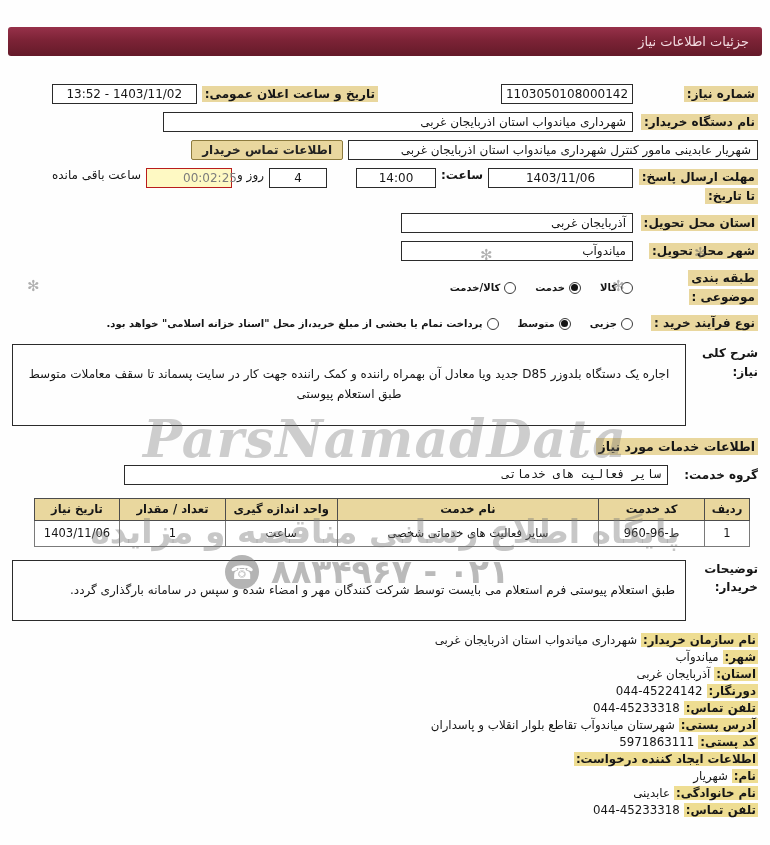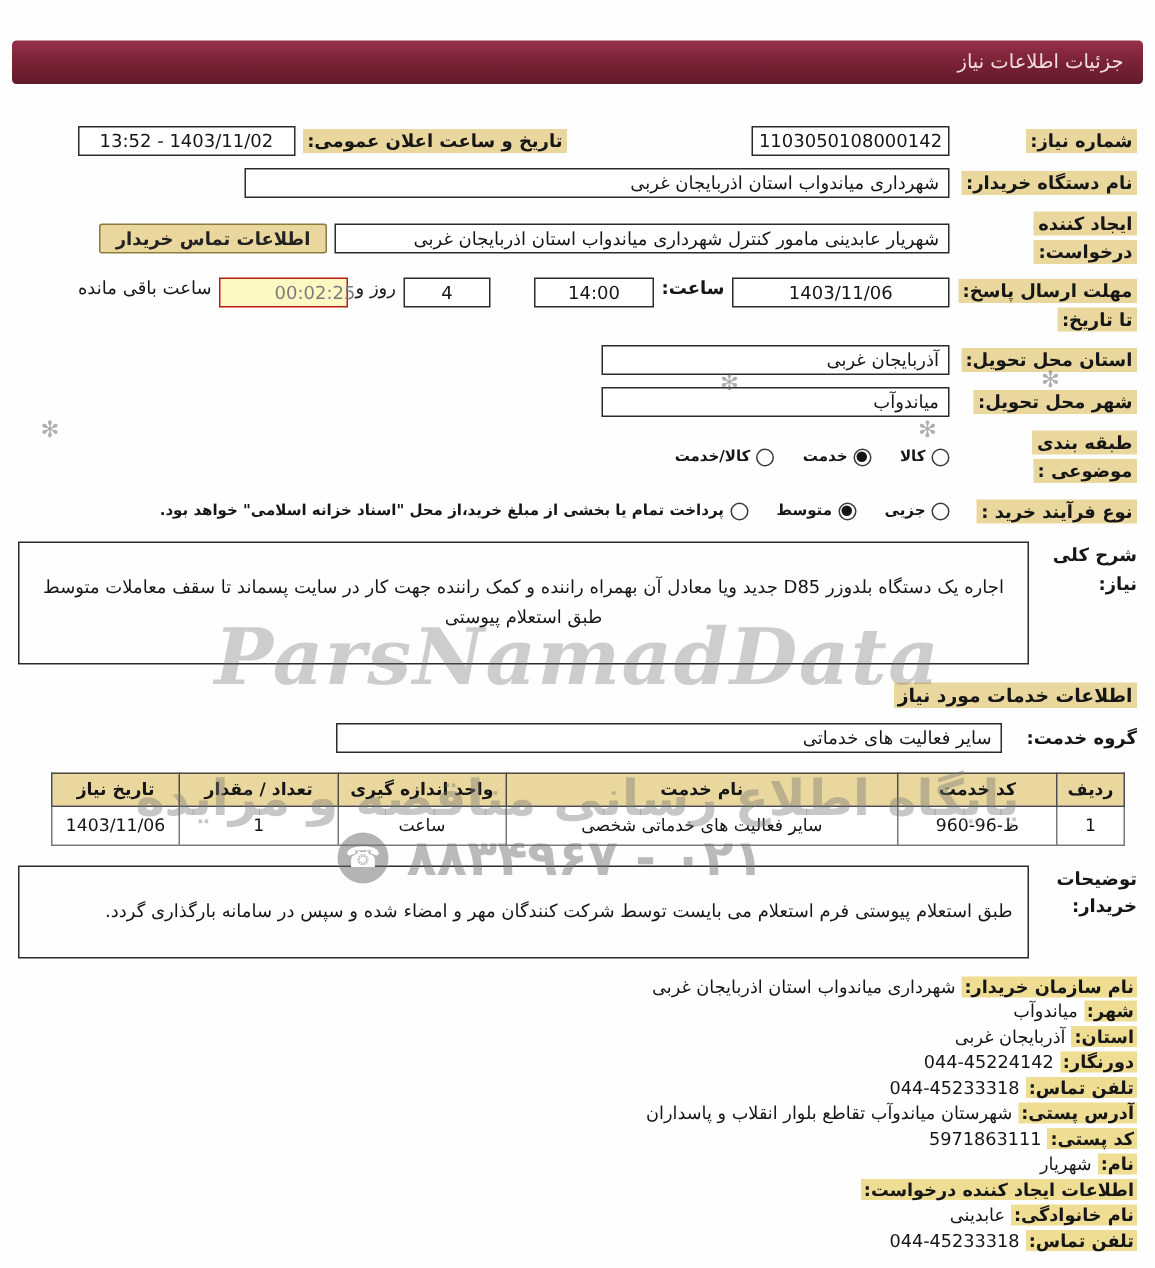--- a/index.html
+++ b/index.html
@@ -80,21 +80,21 @@
   .desc-lblcell{width:66px;flex:0 0 auto;font-weight:bold;line-height:1.55;}
   .desc-box{flex:1;border:1px solid var(--bd);min-height:44px;padding:20px 10px;
             line-height:1.65;text-align:center;}
   .desc-box.right{text-align:right;}
 
   .sec-title{margin:2px 0 11px;}
   .sec-title .lbl{font-size:12.5px;}
 
   .group-row{display:flex;align-items:center;gap:8px;margin-bottom:13px;}
   .group-lbl{font-weight:bold;width:82px;flex:0 0 auto;}
-  .group-box{width:444px;flex:0 0 auto;}
+  .group-box{width:544px;flex:0 0 auto;font-family:Liberation Mono, monospace;}
 
   table.svc{border-collapse:collapse;width:716px;margin:0 8px 13px 0;background:#fff;}
   table.svc th{
     background:var(--tan);border:1px solid #4c4c4c;font-size:11.5px;
     padding:3px 4px;font-weight:bold;text-align:center;height:22px;
   }
   table.svc td{
     border:1px solid #7a7a7a;font-size:11.5px;padding:4px;text-align:center;height:26px;
   }
   .ltrcell{direction:ltr;unicode-bidi:isolate;}
@@ -148,21 +148,20 @@
       <span class="lbl">تاریخ و ساعت اعلان عمومی:</span>
       <div class="box ltr center w175">13:52 - 1403/11/02</div>
     </div>
 
     <div class="row">
       <div class="lblcell"><span class="lbl">نام دستگاه خریدار:</span></div>
       <div class="box w470">شهرداری میاندواب استان اذربایجان غربی</div>
     </div>
 
     <div class="row">
-      <div class="lblcell"><span class="lbl">ایجاد کننده درخواست:</span></div>
       <div class="box w410">شهریار  عابدینی مامور کنترل شهرداری میاندواب استان اذربایجان غربی</div>
       <button class="btn">اطلاعات تماس خریدار</button>
     </div>
 
     <div class="row top">
       <div class="lblcell"><span class="lbl">مهلت ارسال پاسخ: تا تاریخ:</span></div>
       <div class="box ltr center w145">1403/11/06</div>
       <span class="plain-lbl">ساعت:</span>
       <div class="box ltr center w80 gap24">14:00</div>
       <div class="box ltr center w58">4</div>
@@ -264,22 +263,22 @@
     </div>
 
     <div class="contact">
       <div class="cline"><span class="clbl">نام سازمان خریدار:</span><span class="cval">شهرداری میاندواب استان اذربایجان غربی</span></div>
       <div class="cline"><span class="clbl">شهر:</span><span class="cval">میاندوآب</span></div>
       <div class="cline"><span class="clbl">استان:</span><span class="cval">آذربایجان غربی</span></div>
       <div class="cline"><span class="clbl">دورنگار:</span><span class="cval num">044-45224142</span></div>
       <div class="cline"><span class="clbl">تلفن تماس:</span><span class="cval num">044-45233318</span></div>
       <div class="cline"><span class="clbl">آدرس پستی:</span><span class="cval">شهرستان میاندوآب تقاطع بلوار انقلاب و پاسداران</span></div>
       <div class="cline"><span class="clbl">کد پستی:</span><span class="cval num">5971863111</span></div>
+      <div class="cline"><span class="clbl">اطلاعات ایجاد کننده درخواست:</span></div>
       <div class="cline"><span class="clbl">نام:</span><span class="cval">شهریار</span></div>
-      <div class="cline"><span class="clbl">اطلاعات ایجاد کننده درخواست:</span></div>
       <div class="cline"><span class="clbl">نام خانوادگی:</span><span class="cval">عابدینی</span></div>
       <div class="cline"><span class="clbl">تلفن تماس:</span><span class="cval num">044-45233318</span></div>
     </div>
 
   </div>
 
   <div class="watermark">
     <div class="wm-brand">ParsNamadData</div>
     <div class="wm-fa">پایگاه اطلاع رسانی مناقصه و مزایده</div>
     <div class="wm-phone">

